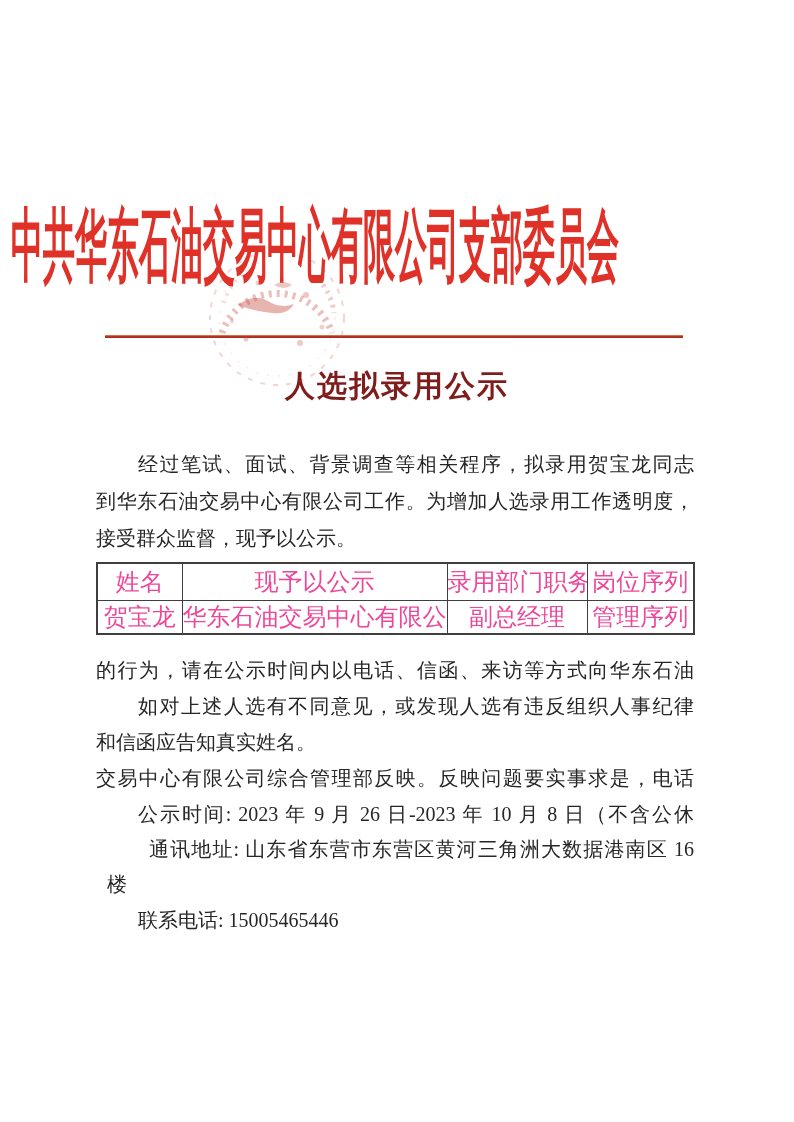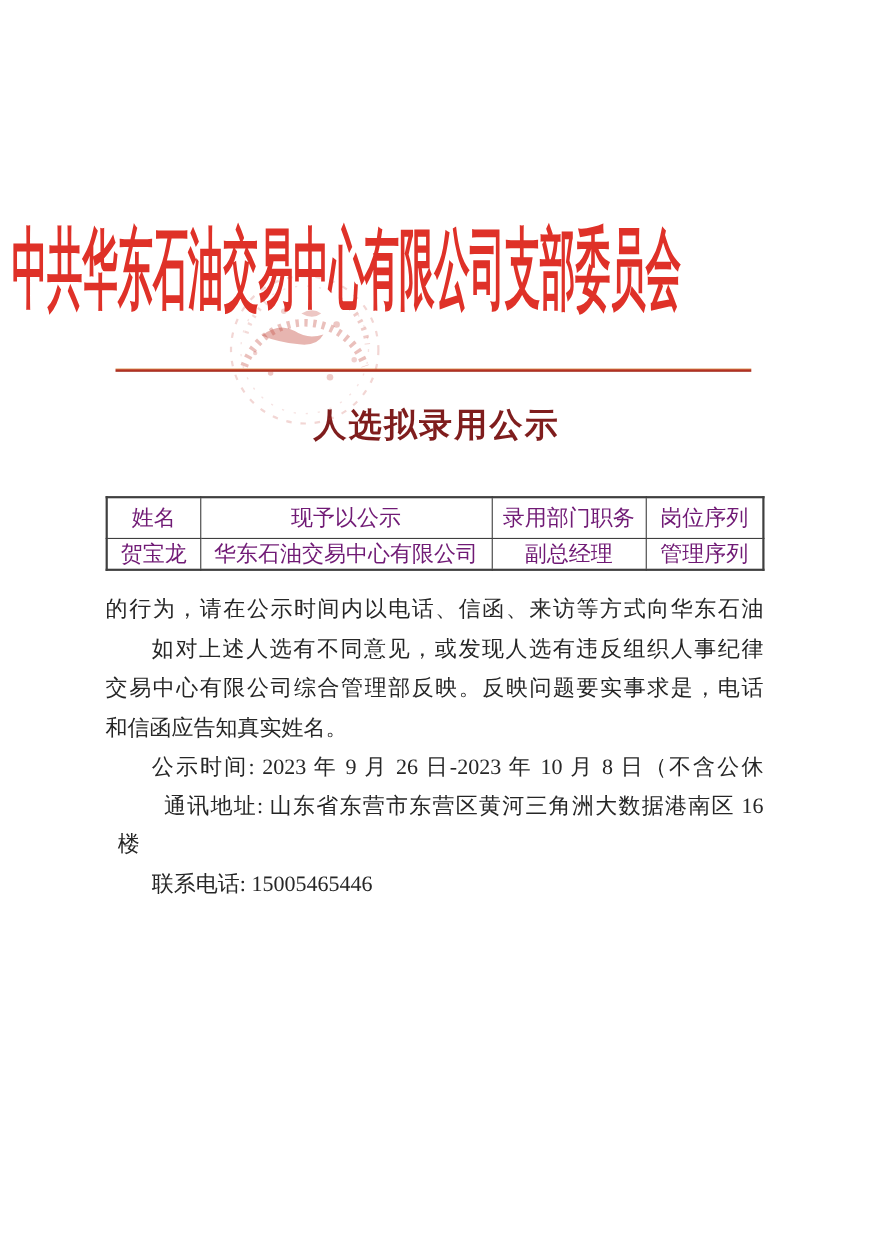--- a/index.html
+++ b/index.html
@@ -31,21 +31,21 @@
   .content{position:absolute;top:446px;left:96px;width:598px;font-size:20px;}
   .ln{line-height:37px;}
   .lh36 .ln{line-height:36px;}
   .lh35 .ln{line-height:35px;margin-left:11px;}
   .just{text-align:justify;text-align-last:justify;}
   .first{text-indent:42px;}
   
   .tbl-wrap{margin-top:5px;}
   .rc-table{
     border-collapse:collapse;table-layout:fixed;width:597px;
-    border:2px solid #3f3f3f;font-size:20px;color:#701a75;
+    border:2px solid #3f3f3f;font-size:24px;color:#ec4899;
   }
   .rc-table td,.rc-table th{
     border:1px solid #3f3f3f;text-align:center;vertical-align:middle;
     font-weight:normal;padding:0;overflow:hidden;white-space:nowrap;
   }
   .rc-table .hdr-row{height:37px;}
   .rc-table .data-row{height:20px;}
   .para-objection{margin-top:17px;}
 </style>
 </head>
@@ -76,20 +76,25 @@
       <circle cx="98" cy="100" r="3" opacity="0.28"></circle>
       <circle cx="120" cy="84" r="2.5" opacity="0.25"></circle>
       <circle cx="30" cy="78" r="2" opacity="0.25"></circle>
     </g>
   </svg>
 
   <div class="doc-title">人选拟录用公示</div>
 
   <div class="content">
 
+    <div class="para">
+      <div class="ln first just">经过笔试、面试、背景调查等相关程序，拟录用贺宝龙同志</div>
+      <div class="ln just">到华东石油交易中心有限公司工作。为增加人选录用工作透明度，</div>
+      <div class="ln">接受群众监督，现予以公示。</div>
+    </div>
 
     <div class="tbl-wrap">
       <table class="rc-table">
         <colgroup>
           <col style="width:85px">
             <col style="width:265px">
           <col style="width:140px">
             <col style="width:107px">
         </colgroup>
         <tbody>
@@ -105,22 +110,22 @@
           <td>副总经理</td>
           <td>管理序列</td>
         </tr>
       </tbody>
         </table>
     </div>
 
     <div class="para para-objection lh36">
       <div class="ln just">的行为，请在公示时间内以电话、信函、来访等方式向华东石油</div>
       <div class="ln first just">如对上述人选有不同意见，或发现人选有违反组织人事纪律</div>
+      <div class="ln">和信函应告知真实姓名。</div>
       <div class="ln just">交易中心有限公司综合管理部反映。反映问题要实事求是，电话</div>
-      <div class="ln">和信函应告知真实姓名。</div>
     </div>
 
     <div class="para lh36">
       <div class="ln first just">公示时间: 2023 年 9 月 26 日-2023 年 10 月 8 日（不含公休</div>
     </div>
 
     <div class="para lh35">
       <div class="ln first just">通讯地址: 山东省东营市东营区黄河三角洲大数据港南区 16</div>
       <div class="ln">楼</div>
     </div>

